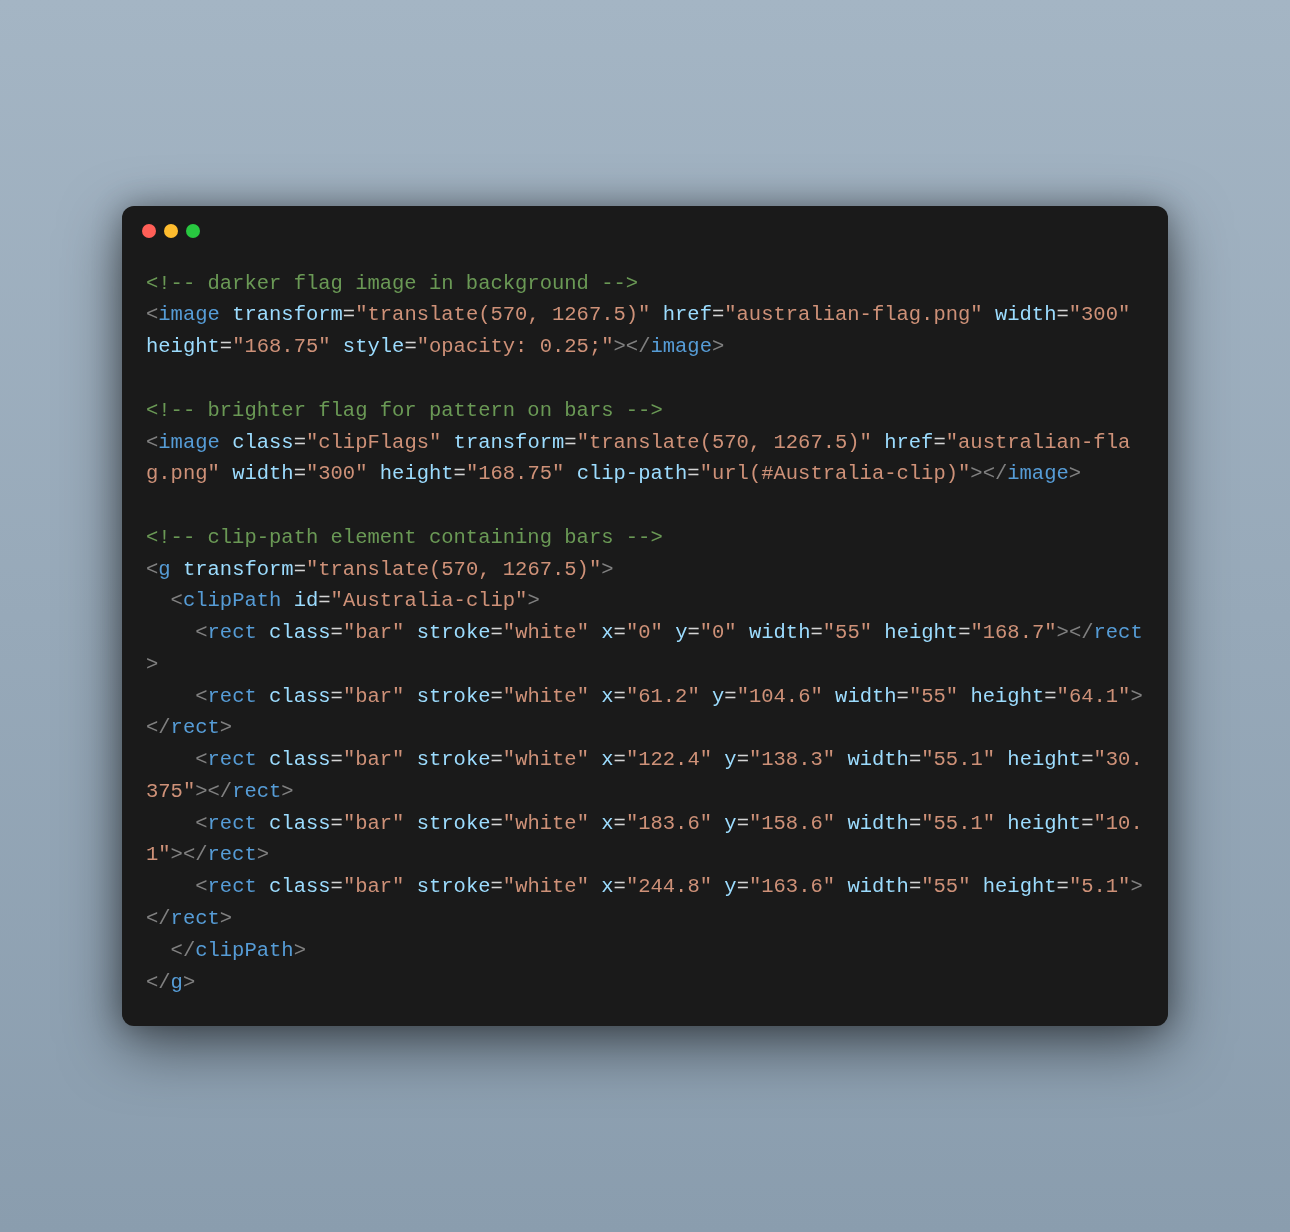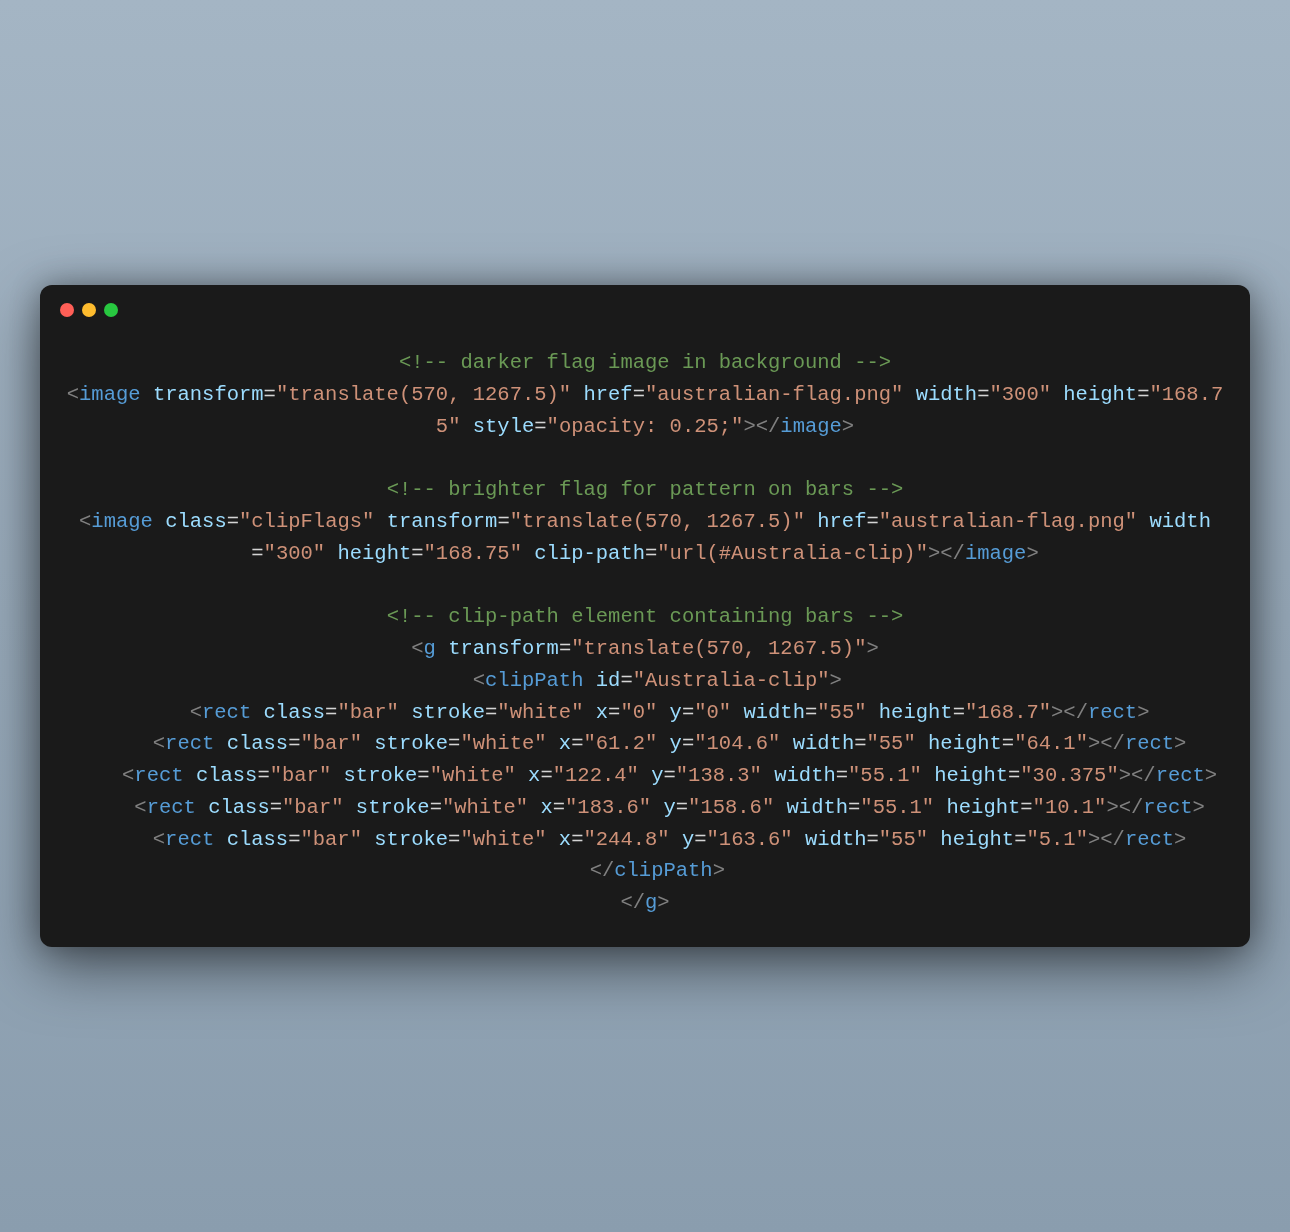--- a/index.html
+++ b/index.html
@@ -10,24 +10,23 @@
     min-height: 1232px;
     width: 1290px;
     font-family: 'SF Mono', 'Monaco', 'Consolas', 'Courier New', monospace;
     display: flex;
     align-items: center;
     justify-content: center;
   }
   .window {
     background: #1a1a1a;
     border-radius: 12px;
-    width: 1210px;
+    width: 1046px;
     box-shadow: 0 20px 60px rgba(0,0,0,0.5), 0 0 30px rgba(0,0,0,0.3);
     overflow: hidden;
-    text-align: center;
   }
   .titlebar {
     display: flex;
     gap: 8px;
     padding: 18px 20px 10px 20px;
     align-items: center;
   }
   .dot {
     width: 14px;
     height: 14px;

